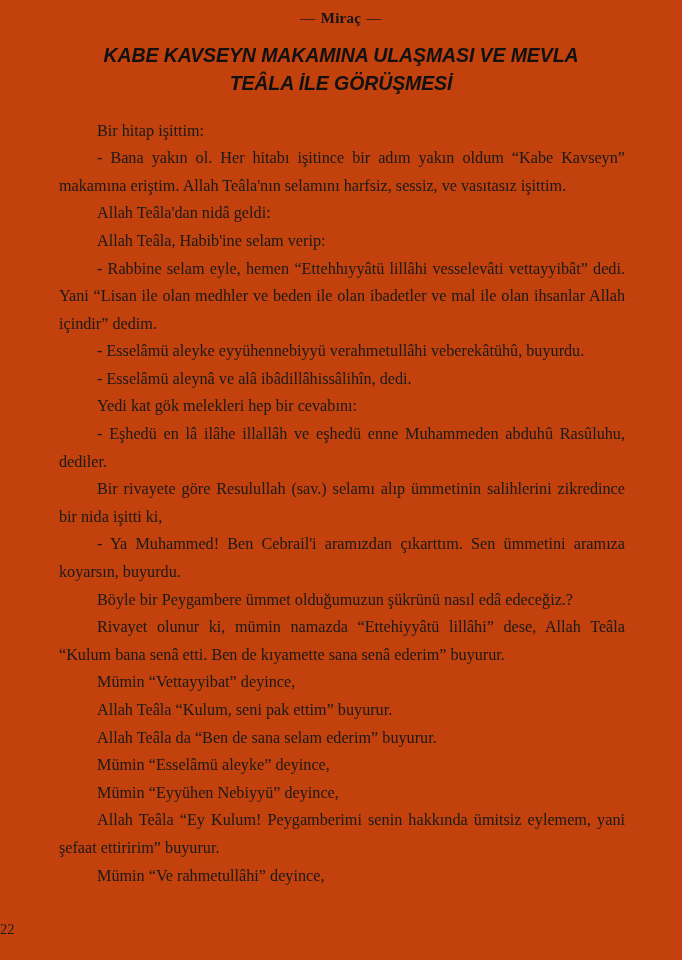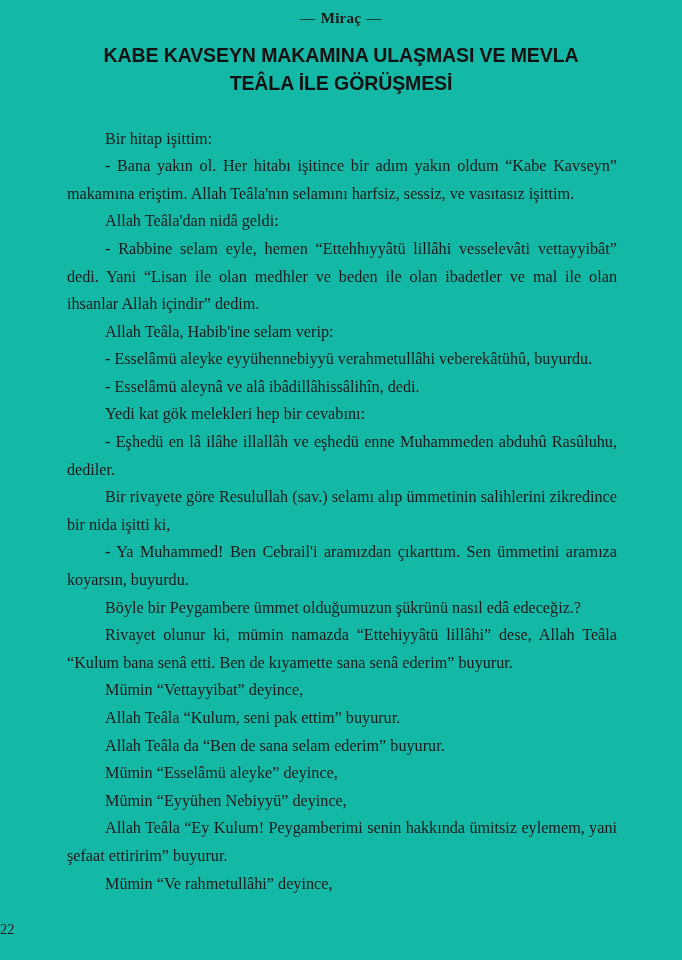--- a/index.html
+++ b/index.html
@@ -15,21 +15,21 @@
     color: #1a1a1a;
     overflow: hidden;
   }
 
   .page {
     width: 682px;
     height: 960px;
     box-sizing: border-box;
     padding: 0;
     position: relative;
-    background: #14b8a6;
+    background: #c2410c;
   }
 
   
   .running-head {
     text-align: center;
     font-family: "Liberation Serif", "DejaVu Serif", serif;
     font-weight: bold;
     font-size: 15px;
     letter-spacing: 0.3px;
     padding-top: 10px;
@@ -38,30 +38,31 @@
   .running-head .dash {
     font-weight: normal;
     padding: 0 5px;
   }
 
   
   .chapter-title {
     margin: 14px 70px 0 70px;
     text-align: center;
     font-family: "Liberation Sans", "DejaVu Sans", sans-serif;
+    font-style: italic;
     font-weight: bold;
     font-size: 19.5px;
     line-height: 1.45;
     letter-spacing: -0.1px;
     color: #111111;
   }
 
   
   .body-block {
-    margin: 8px;
+    margin: 0;
     padding: 20px 57px 0 59px;
   }
 
   p.para {
     margin: 0 0 0 0;
     padding: 0;
     text-indent: 38px;
     text-align: justify;
     font-size: 16.2px;
     line-height: 27.6px;
@@ -92,22 +93,22 @@
   <div class="running-head">
     <span class="dash">—</span><span>Miraç</span><span class="dash">—</span>
   </div>
 
   <h1 class="chapter-title">KABE KAVSEYN MAKAMINA ULAŞMASI VE MEVLA TEÂLA İLE GÖRÜŞMESİ</h1>
 
   <div class="body-block">
       <p class="para single">Bir hitap işittim:</p>
       <p class="para">- Bana yakın ol. Her hitabı işitince bir adım yakın oldum “Kabe Kavseyn” makamına eriştim. Allah Teâla'nın selamını harfsiz, sessiz, ve vasıtasız işittim.</p>
       <p class="para single">Allah Teâla'dan nidâ geldi:</p>
+      <p class="para single">Allah Teâla, Habib'ine selam verip:</p>
       <p class="para">- Rabbine selam eyle, hemen “Ettehhıyyâtü lillâhi vesselevâti vettayyibât” dedi. Yani “Lisan ile olan medhler ve beden ile olan ibadetler ve mal ile olan ihsanlar Allah içindir” dedim.</p>
-      <p class="para single">Allah Teâla, Habib'ine selam verip:</p>
       <p class="para single">- Esselâmü aleyke eyyühennebiyyü verahmetullâhi veberekâtühû, buyurdu.</p>
       <p class="para single">- Esselâmü aleynâ ve alâ ibâdillâhissâlihîn, dedi.</p>
       <p class="para single">Yedi kat gök melekleri hep bir cevabını:</p>
       <p class="para">- Eşhedü en lâ ilâhe illallâh ve eşhedü enne Muhammeden abduhû Rasûluhu, dediler.</p>
       <p class="para">Bir rivayete göre Resulullah (sav.) selamı alıp ümmetinin salihlerini zikredince bir nida işitti ki,</p>
       <p class="para">- Ya Muhammed! Ben Cebrail'i aramızdan çıkarttım. Sen ümmetini aramıza koyarsın, buyurdu.</p>
       <p class="para single">Böyle bir Peygambere ümmet olduğumuzun şükrünü nasıl edâ edeceğiz.?</p>
       <p class="para">Rivayet olunur ki, mümin namazda “Ettehiyyâtü lillâhi” dese, Allah Teâla “Kulum bana senâ etti. Ben de kıyamette sana senâ ederim” buyurur.</p>
       <p class="para single">Mümin “Vettayyibat” deyince,</p>
       <p class="para single">Allah Teâla “Kulum, seni pak ettim” buyurur.</p>

